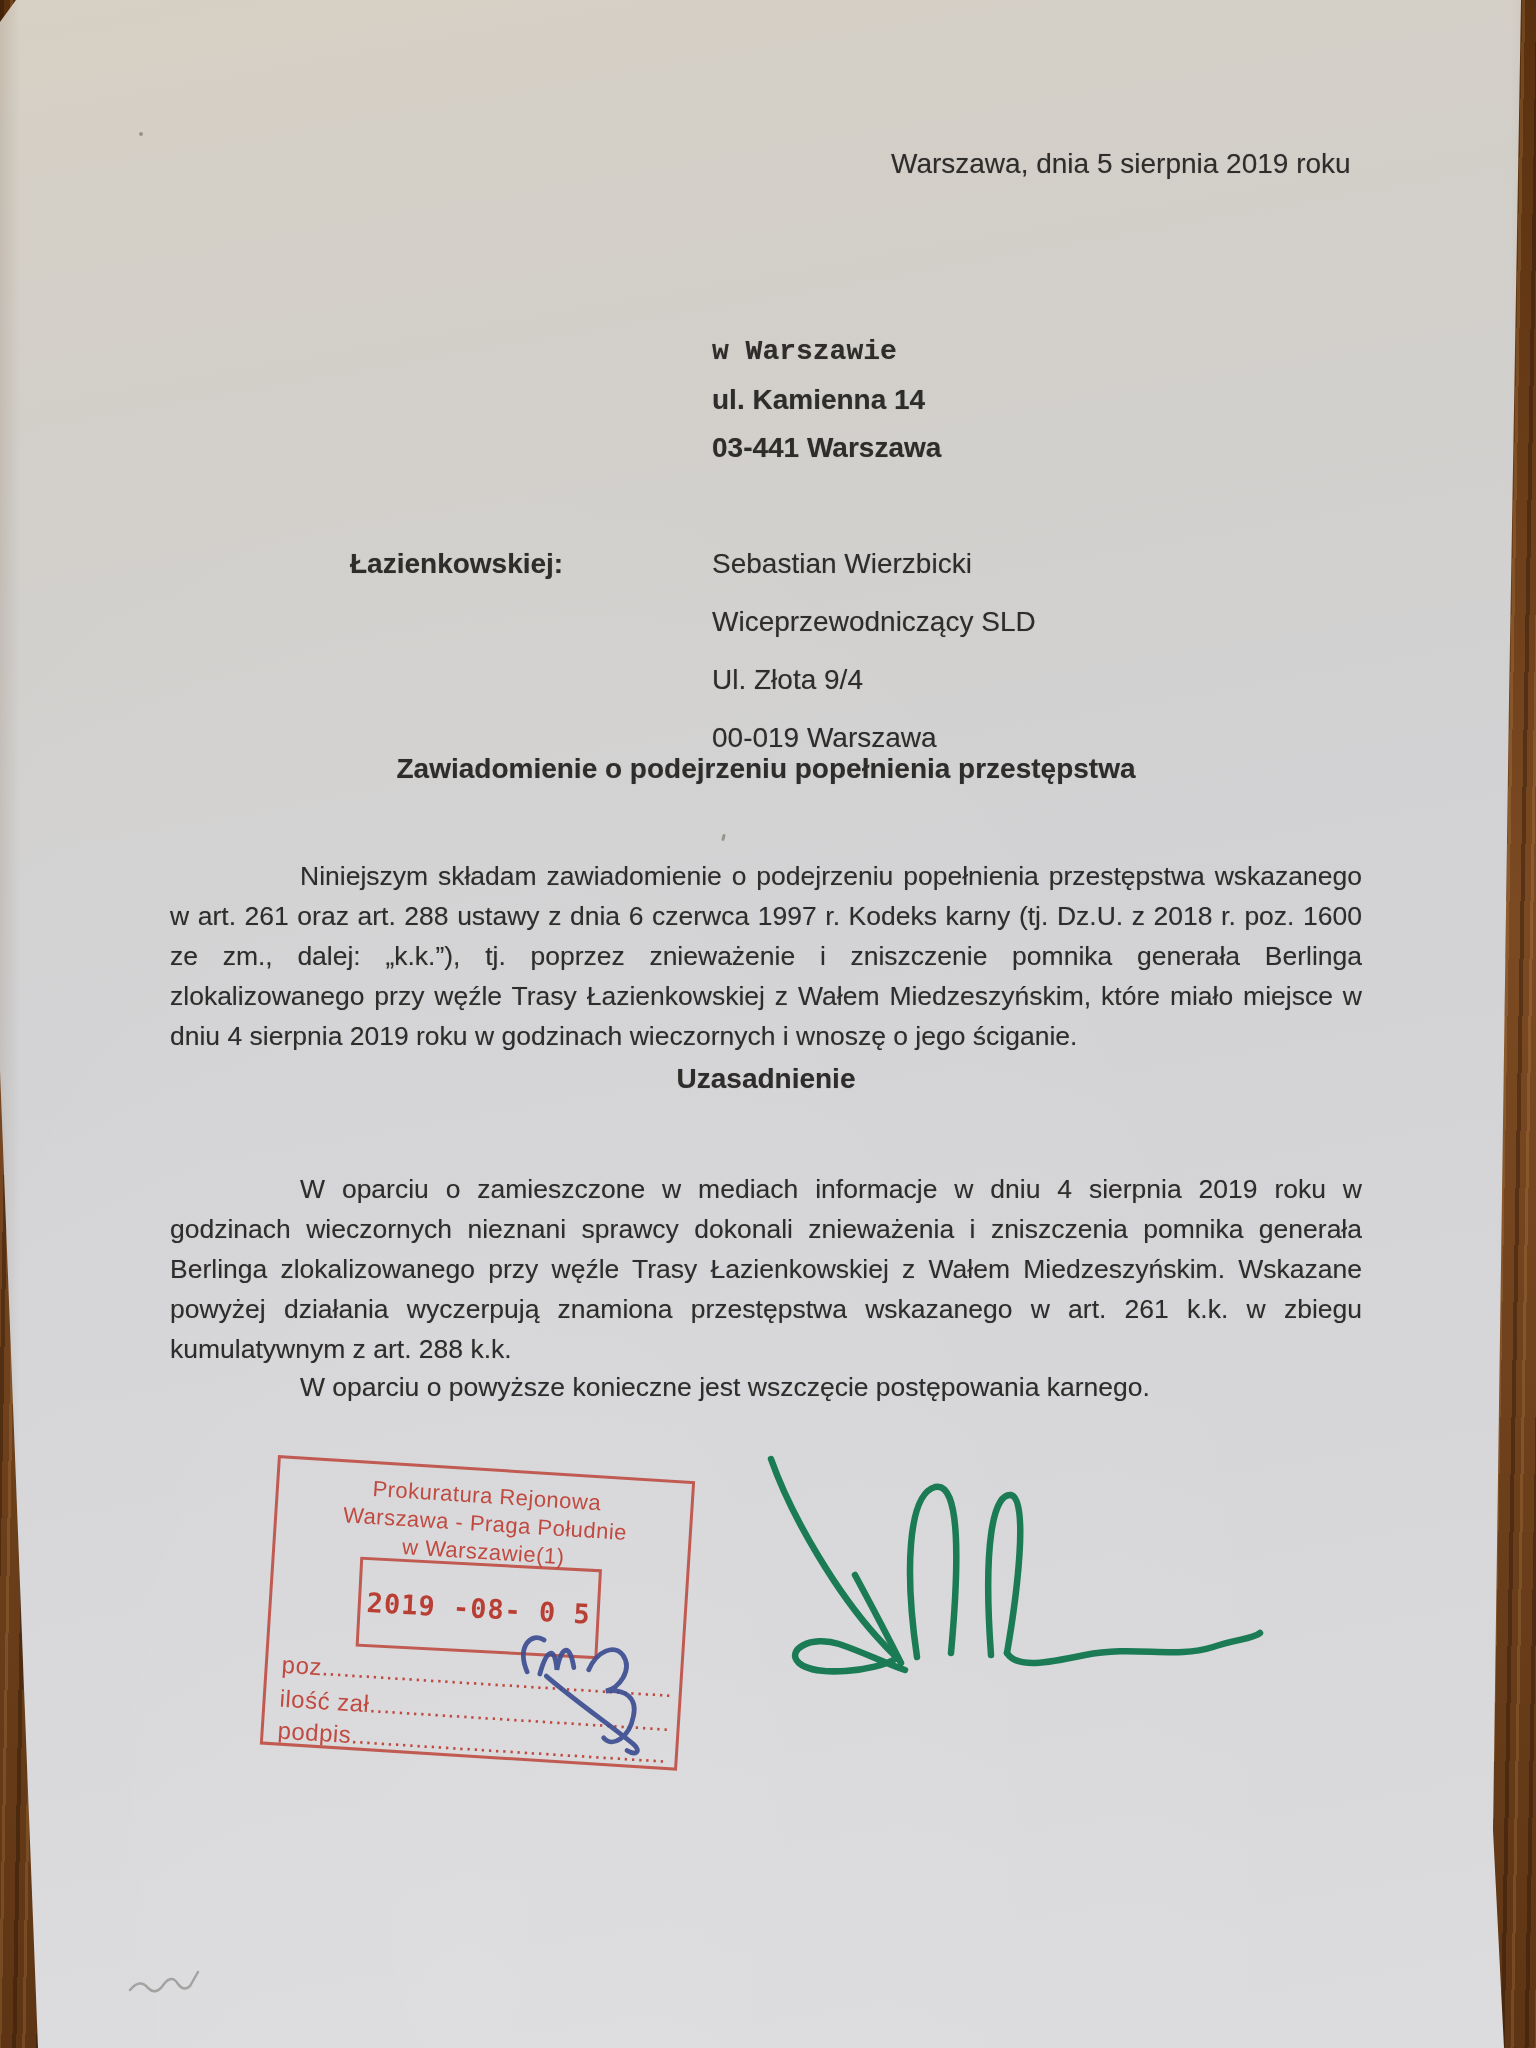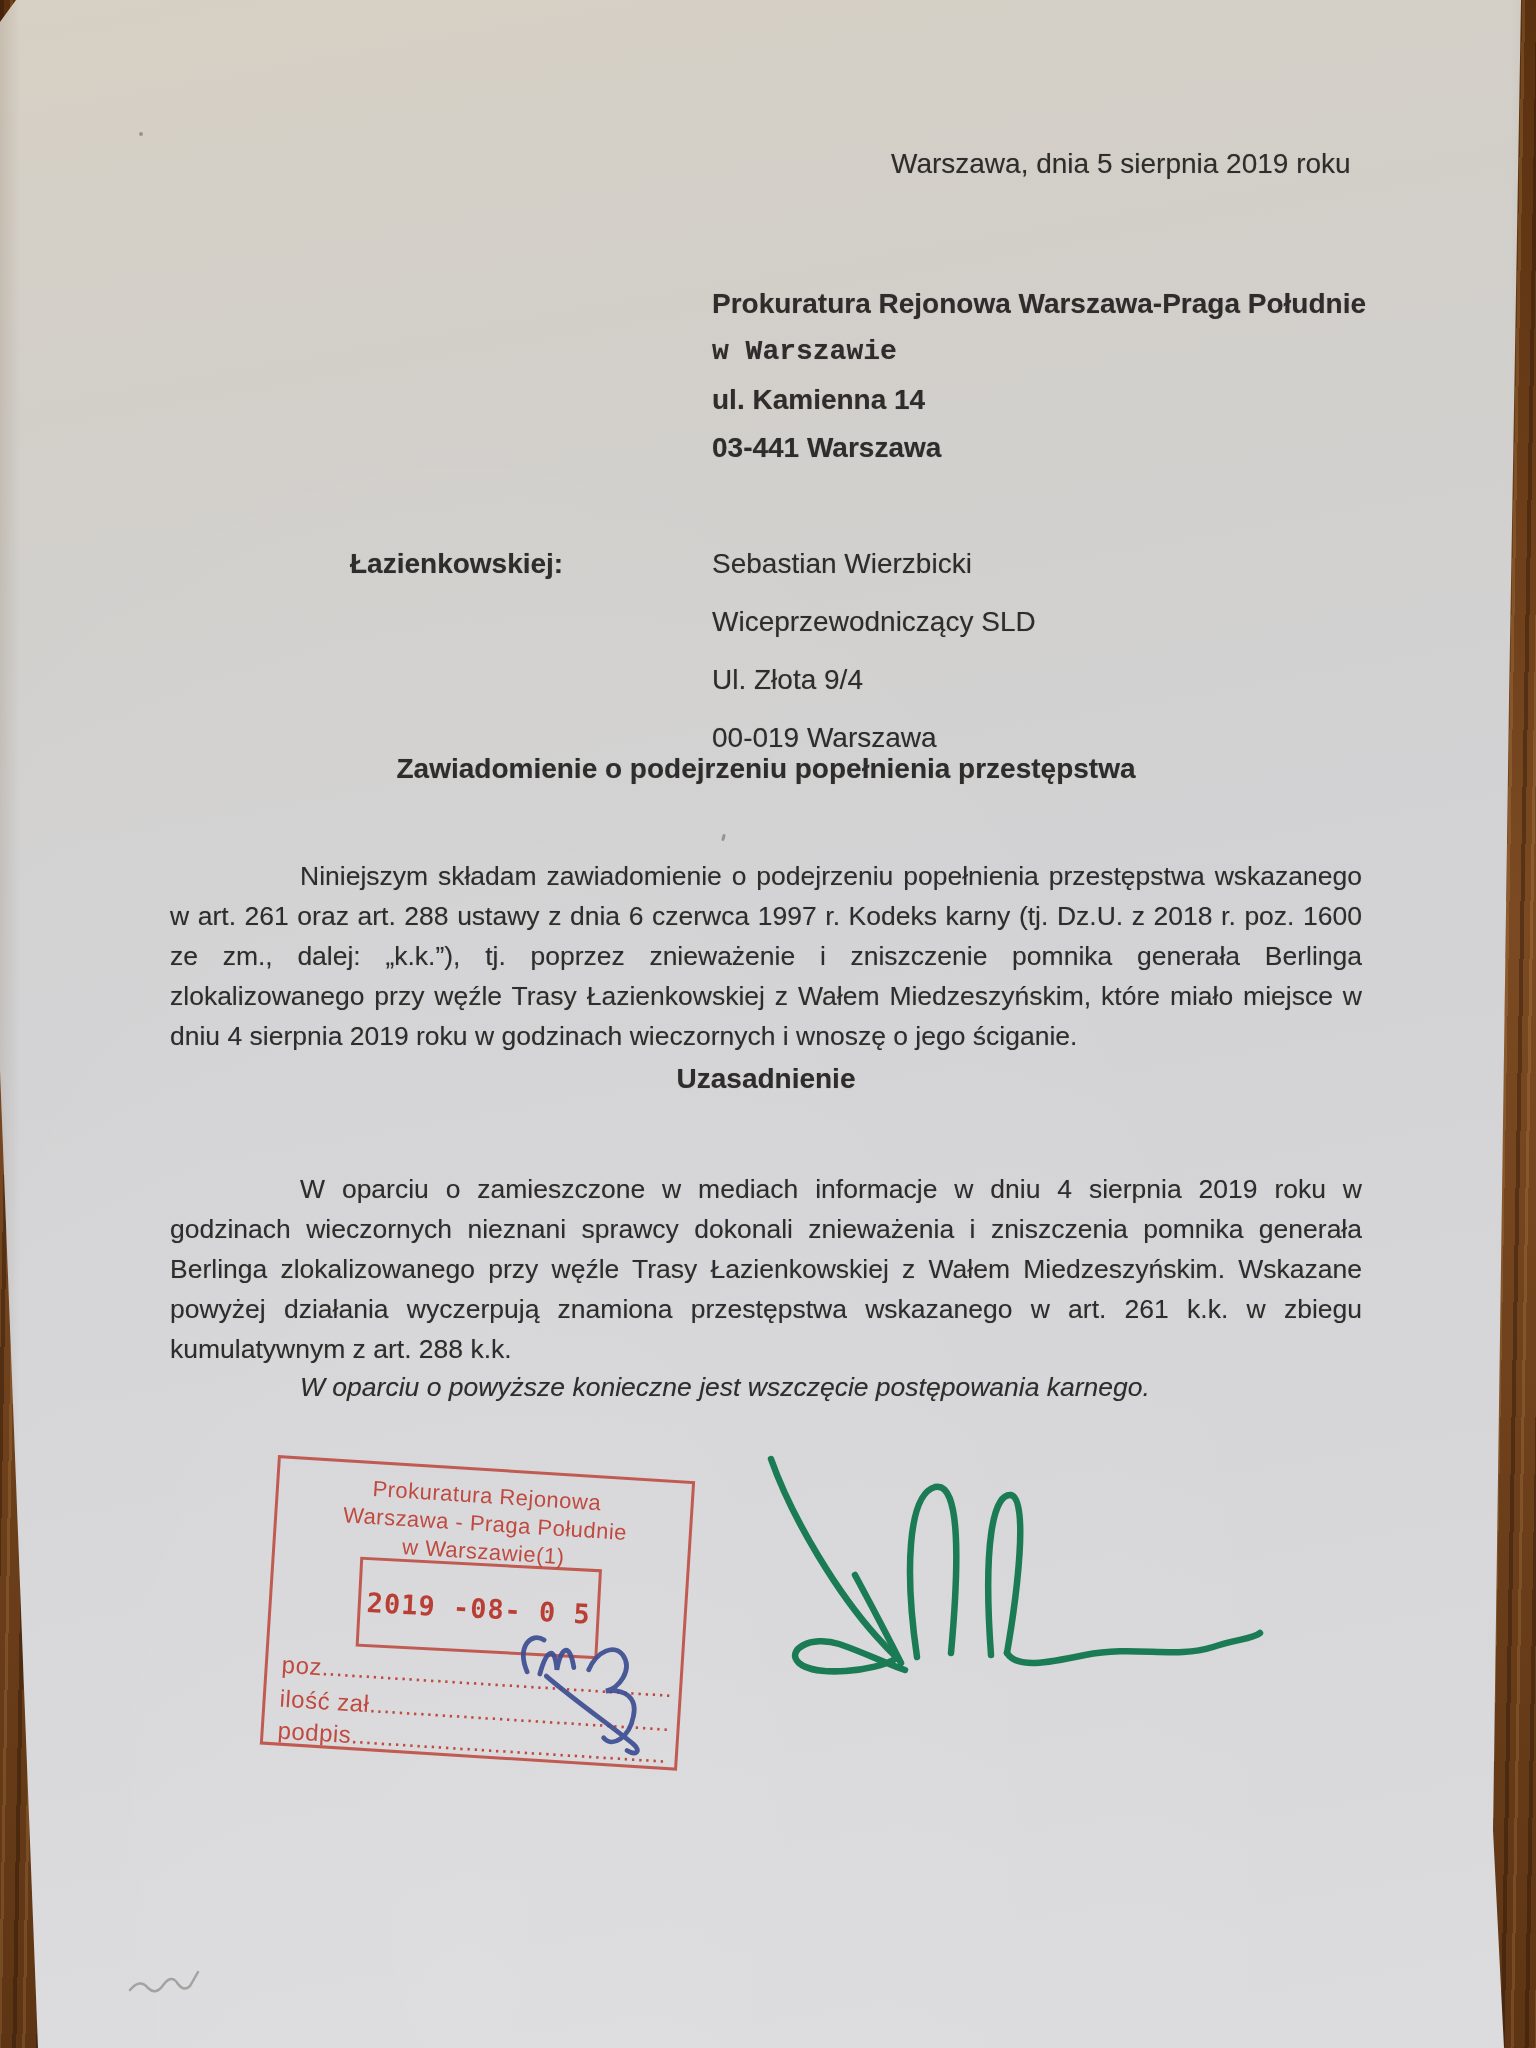--- a/index.html
+++ b/index.html
@@ -58,40 +58,39 @@
 <body>
 
 <div class="scene">
 
   <div class="paper"></div>
 
   <div class="content">
 
     <div class="line fs-reg" style="left:891px;top:148px;">Warszawa, dnia 5 sierpnia 2019 roku</div>
 
-    <div class="line fs-reg b" style="left:712px;top:288px;">Prokuratura Rejonowa Warszawa-Praga Południe</div>
     <div class="line fs-reg b" style="left:712px;top:336px;font-family:Liberation Mono, monospace;">w Warszawie</div>
     <div class="line fs-reg b" style="left:712px;top:384px;">ul. Kamienna 14</div>
     <div class="line fs-reg b" style="left:712px;top:432px;">03-441 Warszawa</div>
 
     <div class="line fs-reg b" style="left:350px;top:548px;">Łazienkowskiej:</div>
     <div class="line fs-reg" style="left:712px;top:548px;">Sebastian Wierzbicki</div>
     <div class="line fs-reg" style="left:712px;top:606px;">Wiceprzewodniczący SLD</div>
     <div class="line fs-reg" style="left:712px;top:664px;">Ul. Złota 9/4</div>
     <div class="line fs-reg" style="left:712px;top:722px;">00-019 Warszawa</div>
 
     <p class="centerblock b" style="top:753px;font-size:28px;text-shadow:0 0 1px rgba(45,45,45,0.35);">Zawiadomienie o podejrzeniu popełnienia przestępstwa</p>
 
     <p class="para indent" style="top:821px;">Niniejszym składam zawiadomienie o podejrzeniu popełnienia przestępstwa wskazanego w art. 261 oraz art. 288 ustawy z dnia 6 czerwca 1997 r. Kodeks karny (tj. Dz.U. z 2018 r. poz. 1600 ze zm., dalej: „k.k.”), tj. poprzez znieważenie i zniszczenie pomnika generała Berlinga zlokalizowanego przy węźle Trasy Łazienkowskiej z Wałem Miedzeszyńskim, które miało miejsce w dniu 4 sierpnia 2019 roku  w godzinach wieczornych i wnoszę o jego ściganie.</p>
 
     <p class="centerblock b" style="top:1063px;font-size:28px;text-shadow:0 0 1px rgba(45,45,45,0.35);">Uzasadnienie</p>
 
     <p class="para indent" style="top:1134px;">W oparciu o zamieszczone w mediach informacje w dniu 4 sierpnia 2019 roku w godzinach wieczornych nieznani sprawcy dokonali znieważenia i zniszczenia pomnika generała Berlinga zlokalizowanego przy węźle Trasy Łazienkowskiej z Wałem Miedzeszyńskim. Wskazane powyżej działania wyczerpują znamiona przestępstwa wskazanego w art. 261 k.k. w zbiegu kumulatywnym z art. 288 k.k.</p>
 
-    <p class="para indent" style="top:1332px;text-align:left;font-style:italic;">W oparciu o powyższe konieczne jest wszczęcie postępowania karnego.</p>
+    <p class="para indent" style="top:1332px;text-align:left;">W oparciu o powyższe konieczne jest wszczęcie postępowania karnego.</p>
 
     <div class="stamp">
       <div class="srow" style="top:12px;">Prokuratura Rejonowa</div>
       <div class="srow" style="top:40px;">Warszawa - Praga Południe</div>
       <div class="srow" style="top:68px;">w Warszawie(1)</div>
       <div class="datebox">
         <span class="dateval">2019 -08- 0 5</span>
       </div>
       <div class="sfield" style="top:192px;">poz..............................................................</div>
       <div class="sfield" style="top:226px;">ilość zał.......................................................</div>

